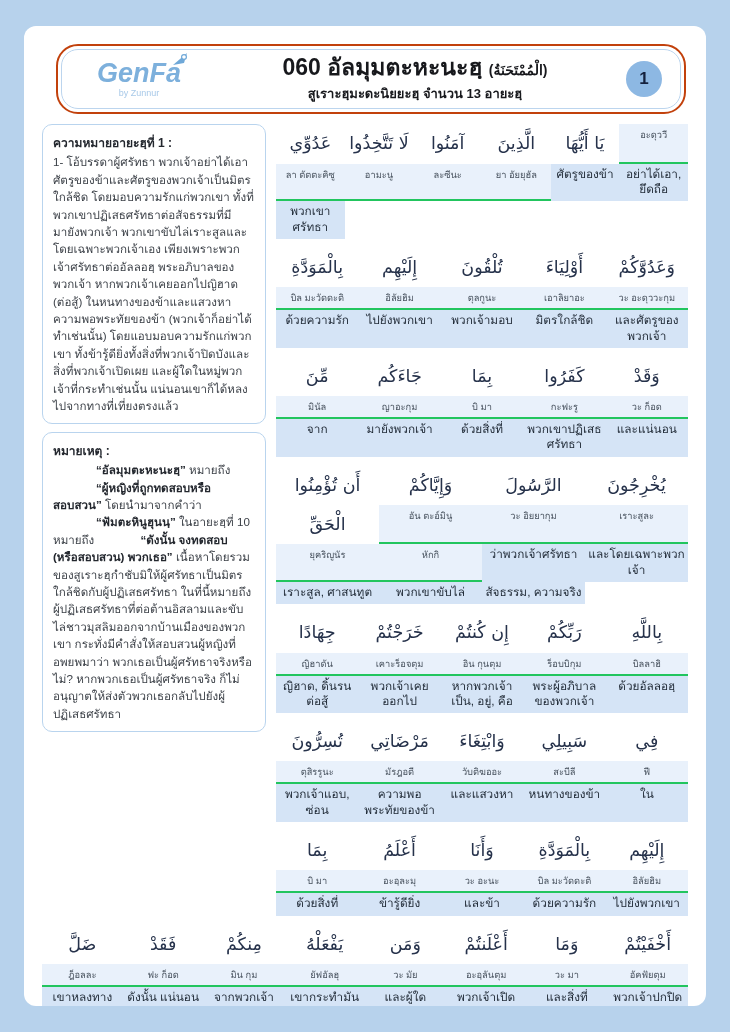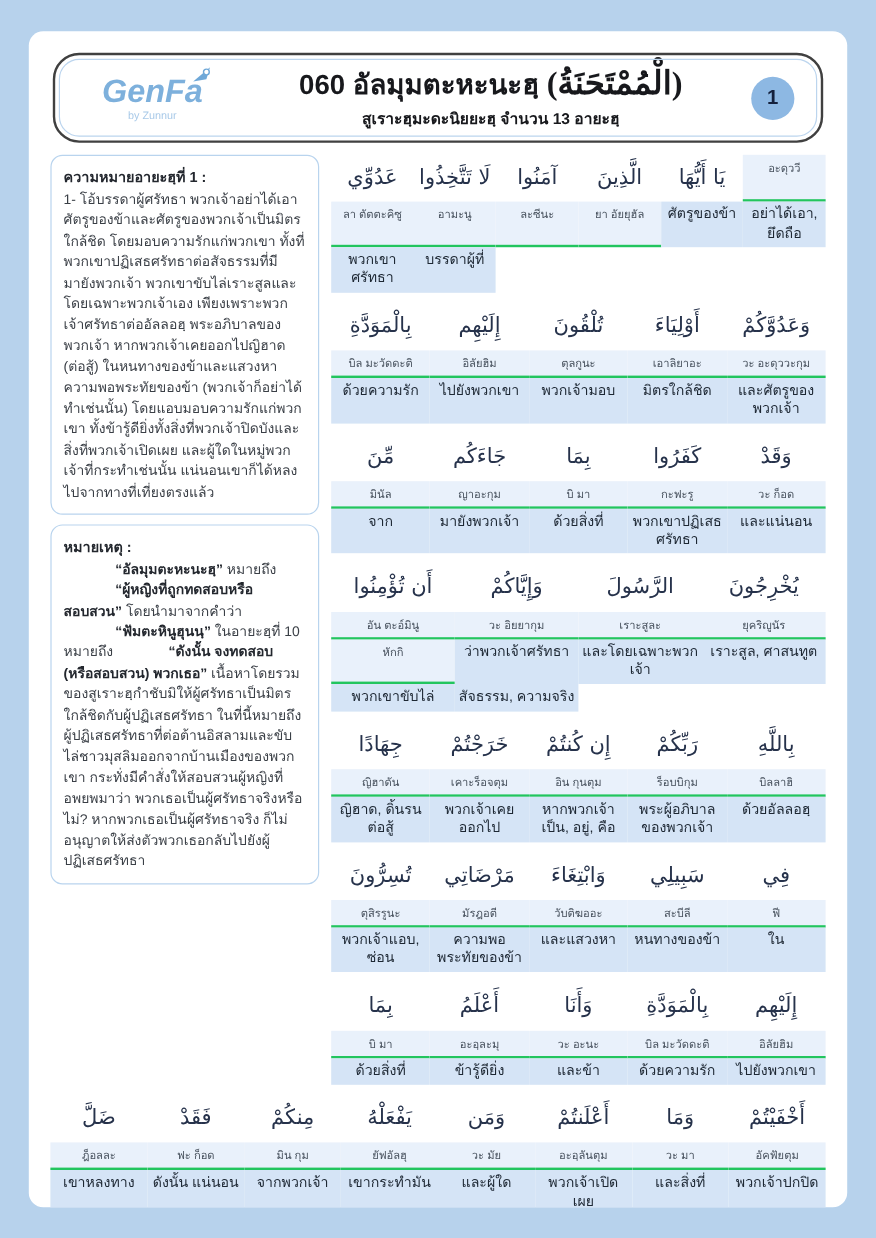--- a/index.html
+++ b/index.html
@@ -13,36 +13,36 @@
   .sheet {
     background:#ffffff;
     border-radius:12px;
     width:100%; height:100%;
     padding:16px 18px 14px 18px;
     display:flex; flex-direction:column;
     overflow:hidden;
   }
   
   .hframe {
-    border:2px solid #404040; border-radius:22px;
+    border:2px solid #c2410c; border-radius:22px;
     position:relative; padding:8px 16px;
-    margin:2px 2px 10px 2px;
+    margin:2px 2px 10px 14px;
   }
   .hframe::before {
     content:""; position:absolute; inset:3px;
     border:1px solid #bcd5ee; border-radius:17px; pointer-events:none;
   }
   .hrow { display:flex; align-items:center; justify-content:space-between; }
   .brand { width:130px; text-align:center; position:relative; }
   .brand-name { color:#7db0dc; font-size:27px; font-weight:bold; font-style:italic; letter-spacing:0; line-height:1; }
   .brand-by { color:#a8c9e8; font-size:9px; margin-top:1px; }
   .brand-icon { position:absolute; top:-8px; right:14px; }
   .title-block { flex:1; text-align:center; padding:0 6px; }
   .title { font-size:23px; font-weight:bold; color:#17181c; line-height:1.15; }
-  .title .ar { font-family:Liberation Serif, serif; font-size:27px; }
+  .title .ar { font-family:Liberation Sans, sans-serif; font-size:14px; }
   .subtitle { font-size:13px; font-weight:bold; color:#17181c; margin-top:3px; }
   .pagenum {
     width:36px; height:36px; border-radius:50%;
     background:#8db8e3; color:#14213d;
     font-size:17px; font-weight:bold;
     display:flex; align-items:center; justify-content:center;
     margin-right:6px; flex:0 0 auto;
   }
   
   .content { display:flex; gap:10px; align-items:flex-start; }
@@ -131,21 +131,20 @@
             <div class="cell-ar" dir="rtl">الَّذِينَ</div>
             <div class="cell-ar" dir="rtl">يَا أَيُّهَا</div>
             <div class="cell-tr">อะดุววี</div>
             <div class="cell-tr">ลา ตัตตะคิซู</div>
             <div class="cell-tr">อามะนู</div>
             <div class="cell-tr">ละซีนะ</div>
             <div class="cell-tr">ยา อัยยุฮัล</div>
             <div class="cell-th">ศัตรูของข้า</div>
             <div class="cell-th">อย่าได้เอา, ยึดถือ</div>
             <div class="cell-th">พวกเขาศรัทธา</div>
-            <div class="cell-th">บรรดาผู้ที่</div>
           </div>
           <div class="word-row" style="grid-template-columns: repeat(5, 1fr);">
             <div class="cell-ar" dir="rtl">بِالْمَوَدَّةِ</div>
             <div class="cell-ar" dir="rtl">إِلَيْهِم</div>
             <div class="cell-ar" dir="rtl">تُلْقُونَ</div>
             <div class="cell-ar" dir="rtl">أَوْلِيَاءَ</div>
             <div class="cell-ar" dir="rtl">وَعَدُوَّكُمْ</div>
             <div class="cell-tr">บิล มะวัดดะติ</div>
             <div class="cell-tr">อิลัยฮิม</div>
             <div class="cell-tr">ตุลกูนะ</div>
@@ -172,20 +171,21 @@
             <div class="cell-th">มายังพวกเจ้า</div>
             <div class="cell-th">ด้วยสิ่งที่</div>
             <div class="cell-th">พวกเขาปฏิเสธศรัทธา</div>
             <div class="cell-th">และแน่นอน</div>
           </div>
           <div class="word-row" style="grid-template-columns: repeat(4, 1fr);">
             <div class="cell-ar" dir="rtl">أَن تُؤْمِنُوا</div>
             <div class="cell-ar" dir="rtl">وَإِيَّاكُمْ</div>
             <div class="cell-ar" dir="rtl">الرَّسُولَ</div>
             <div class="cell-ar" dir="rtl">يُخْرِجُونَ</div>
+            <div class="cell-ar" dir="rtl">الْحَقِّ</div>
             <div class="cell-tr">อัน ตะอ์มินู</div>
             <div class="cell-tr">วะ อิยยากุม</div>
             <div class="cell-tr">เราะสูละ</div>
             <div class="cell-tr">ยุคริญูนัร</div>
             <div class="cell-tr">หักกิ</div>
             <div class="cell-th">ว่าพวกเจ้าศรัทธา</div>
             <div class="cell-th">และโดยเฉพาะพวกเจ้า</div>
             <div class="cell-th">เราะสูล, ศาสนทูต</div>
             <div class="cell-th">พวกเขาขับไล่</div>
             <div class="cell-th">สัจธรรม, ความจริง</div>

